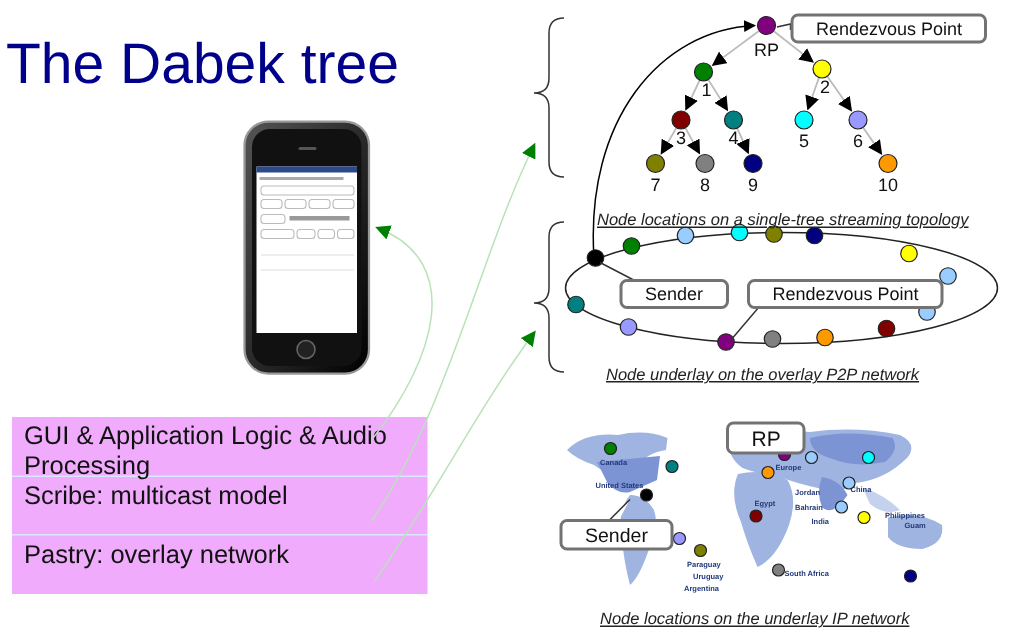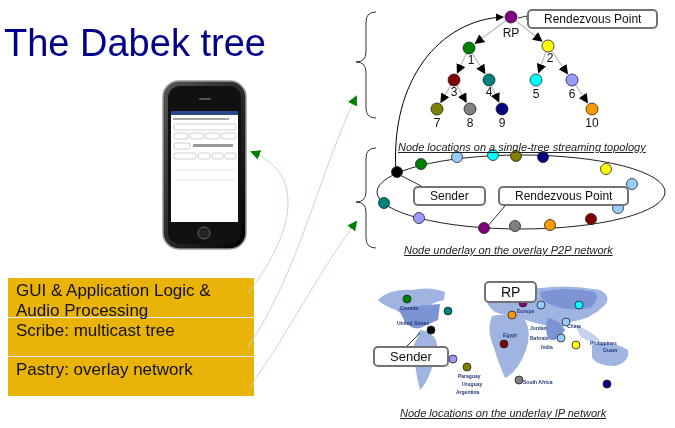--- a/index.html
+++ b/index.html
@@ -1,37 +1,37 @@
 <!DOCTYPE html>
 <html><head>
 <meta charset="utf-8">
 <style>
   html, body { margin:0; padding:0; background:#ffffff; }
   body { width:675px; height:428px; position:relative; overflow:hidden; font-family:"Liberation Sans", sans-serif; }
   .title { position:absolute; left:4px; top:22px; font-size:38px; color:#00008b; letter-spacing:0; font-family:"Liberation Sans", sans-serif; }
-  .stack { position:absolute; left:8px; top:278px; width:246px; background:#eab308; }
+  .stack { position:absolute; left:8px; top:278px; width:277px; background:#f0abfc; }
   .stack .layer { border-bottom:1px solid #d7e9ff; padding:3px 8px 0 8px; font-size:17px; color:#111; line-height:20px; }
   .stack .layer:last-child { border-bottom:none; }
   .l1 { height:36px; }
   .l2 { height:35px; }
   .l3 { height:36px; }
   svg { position:absolute; left:0; top:0; }
   .cap { position:absolute; font-size:11px; font-style:italic; text-decoration:underline; color:#222; white-space:nowrap; }
   .callout { position:absolute; background:#fff; border:2px solid #737373; border-radius:5px; font-size:12px; padding:1px 15px; white-space:nowrap; color:#111; }
   .maplbl { font-family:"Liberation Sans", sans-serif; font-size:5px; font-weight:bold; fill:#243a7a; }
   .treelbl { font-family:"Liberation Sans", sans-serif; font-size:12px; fill:#111; }
 </style>
 </head>
 <body>
 
 <div class="title">The Dabek tree</div>
 
 <div class="stack">
   <div class="layer l1">GUI &amp; Application Logic &amp; Audio Processing</div>
-  <div class="layer l2">Scribe: multicast tree</div>
+  <div class="layer l2">Scribe: multicast model</div>
   <div class="layer l3">Pastry: overlay network</div>
 </div>
 
 <svg width="675" height="428">
   <defs>
     <marker id="garrow" markerWidth="10" markerHeight="10" refX="8" refY="5" orient="auto">
       <path d="M0,0 L10,5 L0,10 z" fill="#008000"></path>
     </marker>
     <marker id="barrow" markerWidth="8" markerHeight="8" refX="7" refY="4" orient="auto">
       <path d="M0,0 L8,4 L0,8 z" fill="#000"></path>

